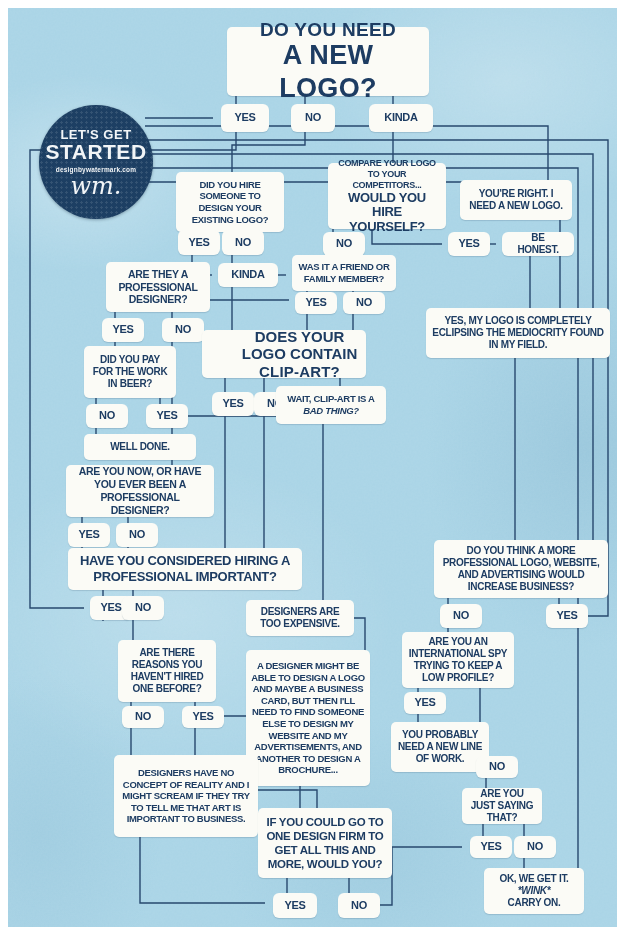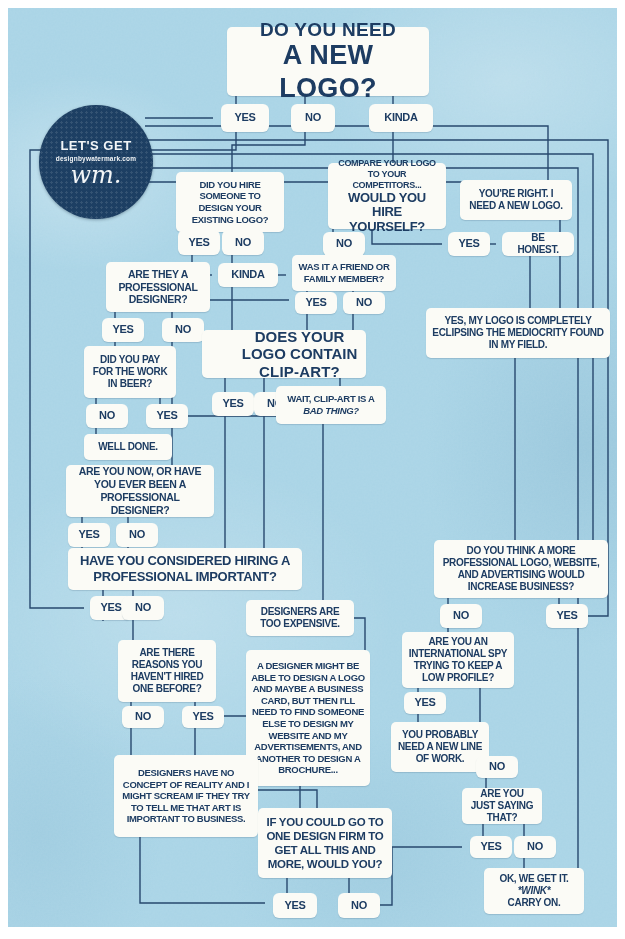--- a/index.html
+++ b/index.html
@@ -102,20 +102,21 @@
     <path d="M524 858 V868"></path>
     <path d="M287 878 V893"></path>
         <path d="M349 878 V893"></path>
     <path d="M140 835 V903 H265"></path>
     <path d="M368 905 H392 V847 H462"></path>
     <path d="M515 358 V540"></path>
   </svg>
 
   <div class="badge">
     <div class="b1">LET'S GET</div>
+    <div class="b2">STARTED</div>
     <div class="b3">designbywatermark.com</div>
     <div class="b4">wm.</div>
   </div>
 
   <div class="box title">
     <div class="t1">DO YOU NEED</div>
     <div class="t2">A NEW LOGO?</div>
   </div>
 
   <div class="box ans" style="left:213px;top:96px;width:48px;height:28px;">YES</div>
@@ -147,21 +148,21 @@
   <div class="box ans" style="left:154px;top:310px;width:36px;height:24px;">NO</div>
 
   <div class="box" style="left:76px;top:338px;width:92px;height:52px;font-size:10px;">DID YOU PAY FOR THE WORK IN BEER?</div>
 
   <div class="box" style="left:194px;top:322px;width:164px;height:48px;padding-left:36px;">
     <div style="font-size:15px;line-height:1.15;letter-spacing:0;"><span>DOES YOUR LOGO CONTAIN </span><span style="letter-spacing:.2px;">CLIP-ART?</span></div>
   </div>
 
   <div class="box ans" style="left:78px;top:396px;width:34px;height:24px;">NO</div>
   <div class="box ans" style="left:138px;top:396px;width:42px;height:24px;">YES</div>
-  <div class="box" style="left:76px;top:426px;width:88px;height:26px;font-size:10px;">WELL DONE.</div>
+  <div class="box" style="left:76px;top:426px;width:112px;height:26px;font-size:10px;">WELL DONE.</div>
 
   <div class="box ans" style="left:204px;top:384px;width:40px;height:24px;">YES</div>
   <div class="box ans" style="left:246px;top:384px;width:34px;height:24px;">NO</div>
 
   <div class="box" style="left:268px;top:378px;width:110px;height:38px;font-size:9.5px;">
     <div><span>WAIT, CLIP-ART IS A </span><span class="it">BAD THING?</span></div>
   </div>
 
   <div class="box" style="left:418px;top:300px;width:184px;height:50px;font-size:10px;">YES, MY LOGO IS COMPLETELY ECLIPSING THE MEDIOCRITY FOUND IN MY FIELD.</div>
 

